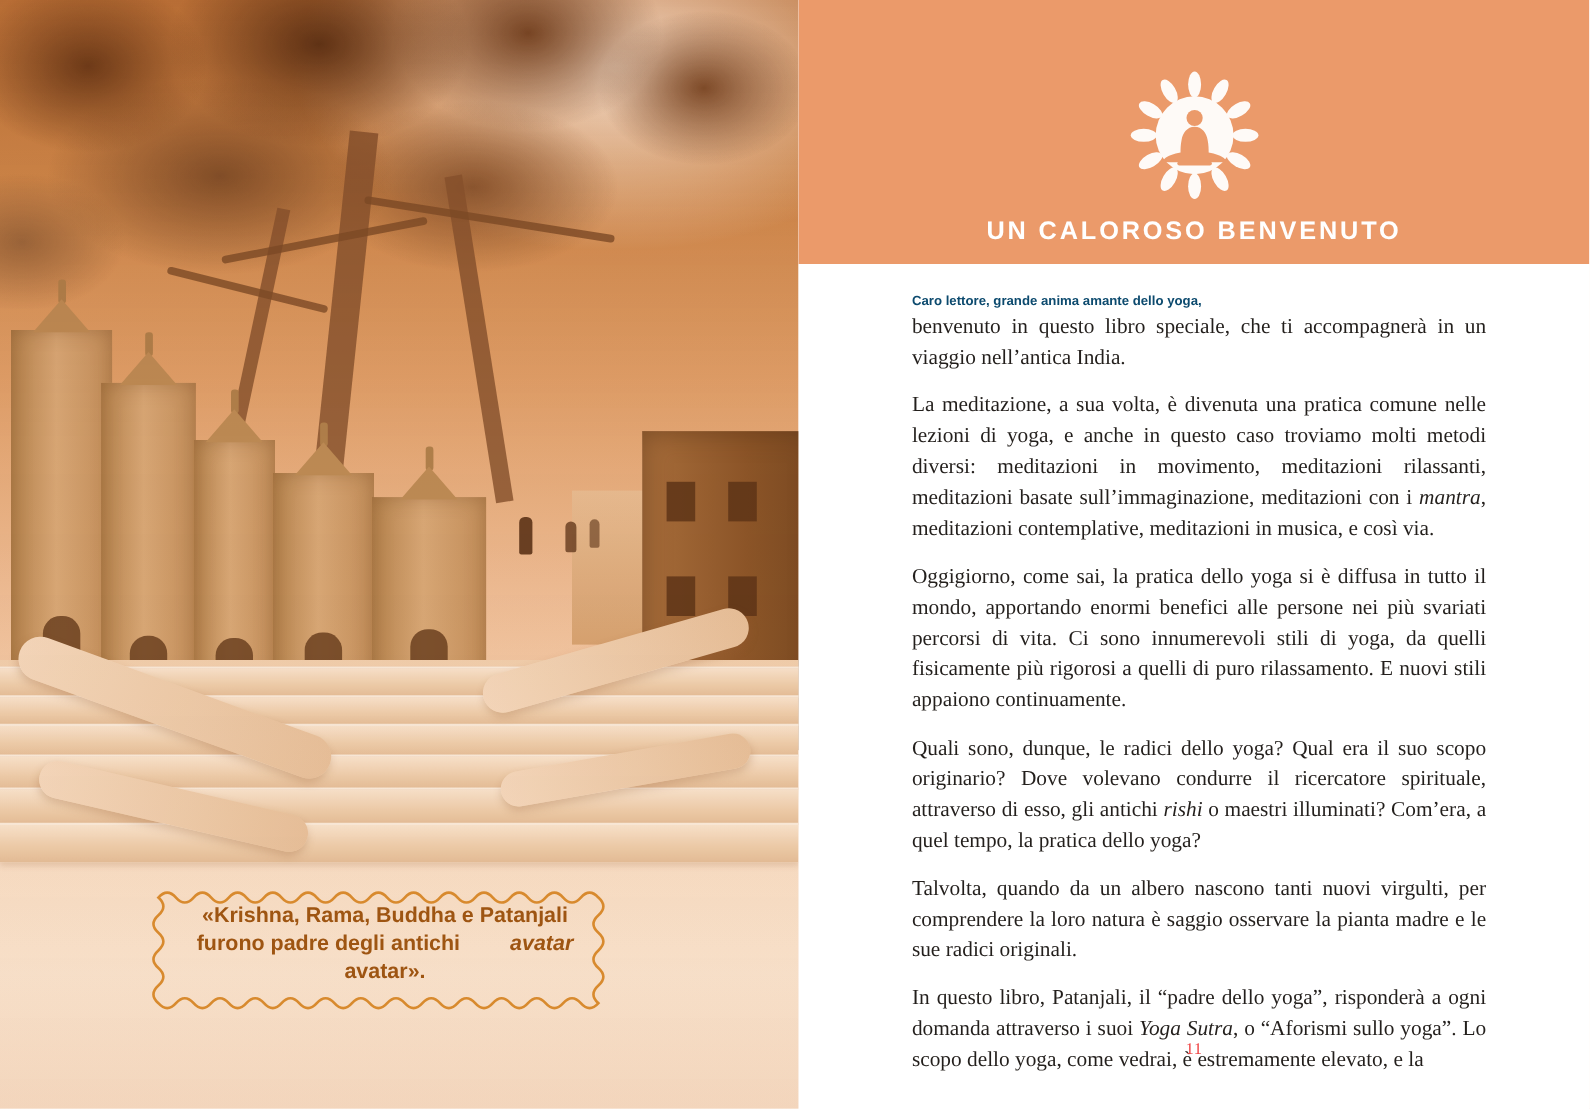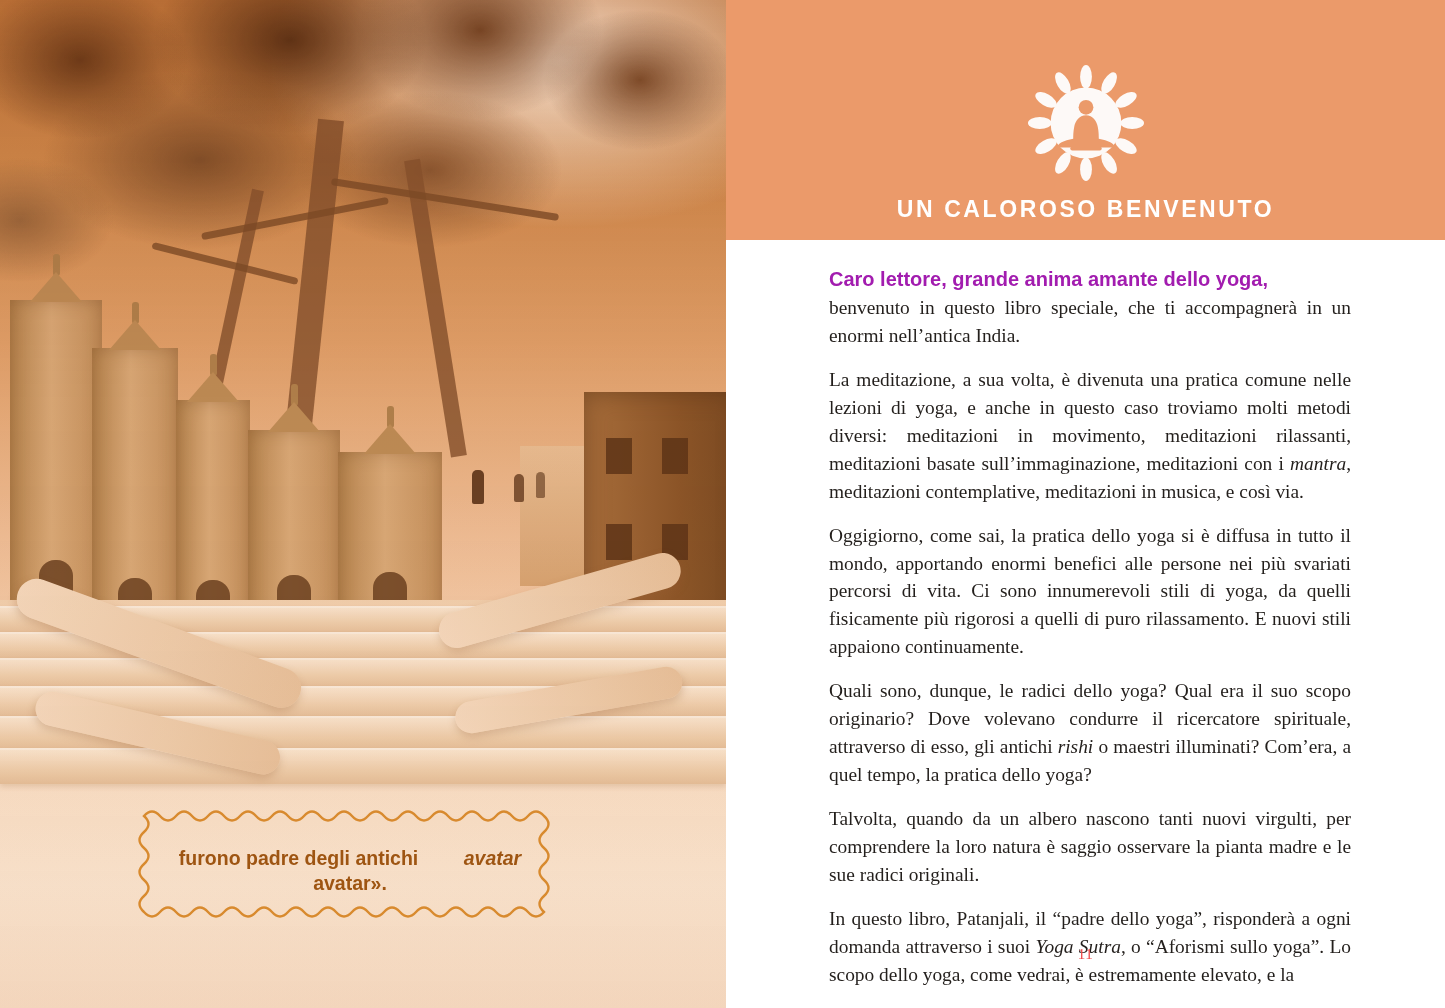--- a/index.html
+++ b/index.html
@@ -284,22 +284,22 @@
 
   .body-col {
     position: absolute;
     left: 103px;
     top: 266px;
     width: 522px;
   }
   .lead {
     font-family: "Liberation Sans", sans-serif;
     font-weight: bold;
-    font-size: 20px;
-    color: #a21caf;
+    font-size: 12px;
+    color: #0c4a6e;
     margin: 0 0 2px 0;
     line-height: 1.3;
   }
   p.body {
     margin: 0 0 16px 0;
     font-family: "Liberation Serif", serif;
     font-size: 19.4px;
     line-height: 1.44;
     color: #231f1c;
     text-align: justify;
@@ -403,21 +403,21 @@
                  q8,-9 16,0
                  q9,8 0,16 q-9,8 0,16 q9,8 0,16 q-9,8 0,16 q9,8 0,16 q-9,8 0,16
                  q-8,9 -16,0 q-8,-9 -16,0 q-8,9 -16,0 q-8,-9 -16,0 q-8,9 -16,0 q-8,-9 -16,0
                  q-8,9 -16,0 q-8,-9 -16,0 q-8,9 -16,0 q-8,-9 -16,0 q-8,9 -16,0 q-8,-9 -16,0
                  q-8,9 -16,0 q-8,-9 -16,0 q-8,9 -16,0 q-8,-9 -16,0 q-8,9 -16,0 q-8,-9 -16,0
                  q-8,9 -16,0 q-8,-9 -16,0 q-8,9 -16,0 q-8,-9 -16,0 q-8,9 -16,0 q-8,-9 -16,0
                  q-8,9 -16,0
                  q-9,-8 0,-16 q9,-8 0,-16 q-9,-8 0,-16 q9,-8 0,-16 q-9,-8 0,-16 q9,-8 0,-16 z" fill="none" stroke="#d88a2e" stroke-width="2.4"></path>
       </svg>
       <p class="quote-text">
-        <br>
+        <span>«Krishna, Rama, Buddha e Patanjali</span><br>
         <span>furono padre degli antichi </span><em>avatar</em><span> avatar».</span>
       </p>
     </div>
   </div>
 
   <div class="right-page">
 
     <div class="chapter-header">
       <svg class="mandala" viewBox="0 0 120 120">
         <g fill="#ffffff" opacity="0.95">
@@ -447,21 +447,21 @@
           <rect x="44" y="84" width="32" height="4" rx="2"></rect>
         </g>
       </svg>
       <div class="chapter-title">UN CALOROSO BENVENUTO</div>
     </div>
 
     <div class="body-col">
 
       <p class="lead">Caro lettore, grande anima amante dello yoga,</p>
 
-      <p class="body first">benvenuto in questo libro speciale, che ti accompagnerà in un enormi nell’antica India.</p>
+      <p class="body first">benvenuto in questo libro speciale, che ti accompagnerà in un viaggio nell’antica India.</p>
 
       <p class="body"><span>La meditazione, a sua volta, è divenuta una pratica comune nelle lezioni di yoga, e anche in questo caso troviamo molti metodi diversi: meditazioni in movimento, meditazioni rilassanti, meditazioni basate sull’immaginazione, meditazioni con i </span><em>mantra</em><span>, meditazioni contemplative, meditazioni in musica, e così via.</span></p>
 
       <p class="body">Oggigiorno, come sai, la pratica dello yoga si è diffusa in tutto il mondo, apportando enormi benefici alle persone nei più svariati percorsi di vita. Ci sono innumerevoli stili di yoga, da quelli fisicamente più rigorosi a quelli di puro rilassamento. E nuovi stili appaiono continuamente.</p>
 
       <p class="body"><span>Quali sono, dunque, le radici dello yoga? Qual era il suo scopo originario? Dove volevano condurre il ricercatore spirituale, attraverso di esso, gli antichi </span><em>rishi</em><span> o maestri illuminati? Com’era, a quel tempo, la pratica dello yoga?</span></p>
 
       <p class="body">Talvolta, quando da un albero nascono tanti nuovi virgulti, per comprendere la loro natura è saggio osservare la pianta madre e le sue radici originali.</p>
 
       <p class="body"><span>In questo libro, Patanjali, il “padre dello yoga”, risponderà a ogni domanda attraverso i suoi </span><em>Yoga Sutra</em><span>, o “Aforismi sullo yoga”. Lo scopo dello yoga, come vedrai, è estremamente elevato, e la</span></p>

